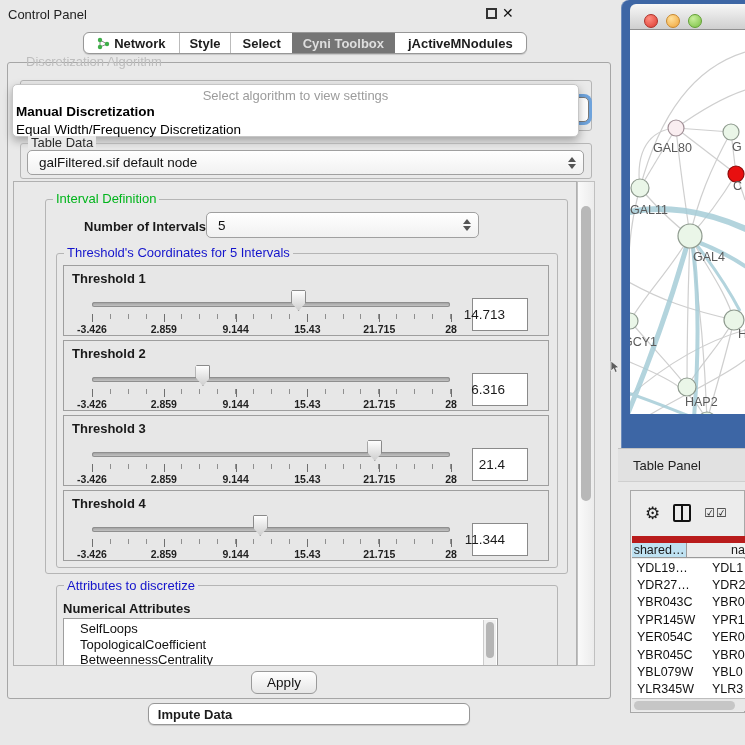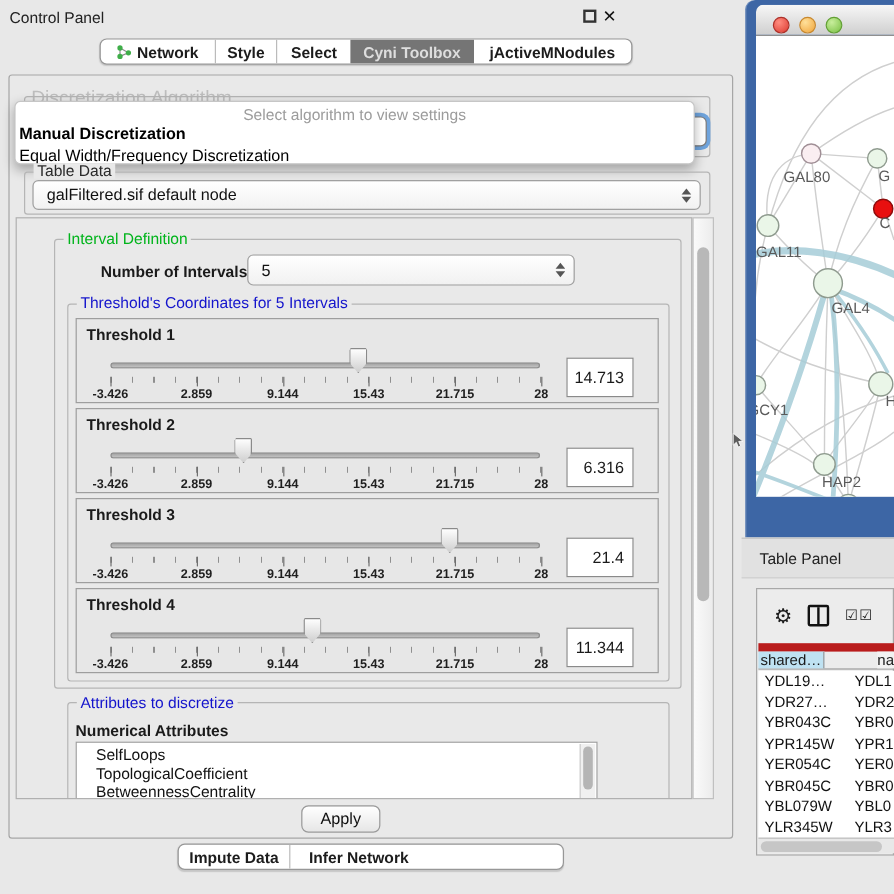--- a/index.html
+++ b/index.html
@@ -35,21 +35,21 @@
   #bottom-tabs .seg:nth-child(1){width:92px;}
   #bottom-tabs .seg:nth-child(2){width:115px;}
   #bottom-tabs .seg:nth-child(3){width:115px;}
 
   #content-panel{left:7px;top:62px;width:604px;height:637px;border:1px solid #a6a6a6;border-radius:3px;background:#e9e9e9;}
 
   .groupbox{border:1px solid #b5b5b5;border-radius:3px;}
   .grouptitle{position:absolute;background:#e9e9e9;padding:0 3px;font-size:13px;line-height:13px;}
 
   
-  #disc-label{left:26px;top:74px;color:#bdbdbd;font-size:16px;}
+  #disc-label{left:26px;top:54px;color:#bdbdbd;font-size:13px;}
   #disc-box{left:20px;top:80px;width:572px;height:51px;}
   #disc-combo{left:26px;top:97px;width:563px;height:25px;background:#fff;border:1px solid #7a7a7a;border-radius:5px;
     box-shadow:0 0 0 3px var(--focus);}
 
   
   #algo-popup{left:12px;top:84px;width:567px;height:53px;background:#fff;border:1px solid #c6c6c6;border-radius:5px;
     box-shadow:0 4px 10px rgba(0,0,0,.3);}
   #algo-prompt{display:block;text-align:center;color:#9c9c9c;font-size:13px;padding-top:3px;}
   .algo-item{font-size:13.5px;color:#000;padding:1px 3px;line-height:16px;}
   .algo-item.bold{font-weight:bold;}
@@ -83,21 +83,21 @@
   .track{position:absolute;left:28px;top:36px;width:358px;height:5px;border-radius:3px;
     background:linear-gradient(#9a9a9a,#cccccc);box-shadow:inset 0 0 0 1px #8f8f8f;}
   .thumb{position:absolute;top:24px;width:15px;height:21px;background:linear-gradient(#fefefe,#cfcfcf);
     border:1px solid #8a8a8a;clip-path:polygon(8% 0,92% 0,100% 10%,100% 58%,50% 100%,0 58%,0 10%);}
   .tickzone{position:absolute;left:28px;top:48px;width:359px;height:22px;}
   .minors{position:absolute;left:0;top:0;width:359px;height:5px;
     background:repeating-linear-gradient(to right,#8f8f8f 0 1px,transparent 1px 17.9px);}
   .maj{position:absolute;top:0;width:1px;height:8px;background:#6f6f6f;}
   .tlab{position:absolute;top:9px;transform:translateX(-50%);font-size:10.5px;font-weight:600;color:#1f1f1f;white-space:nowrap;}
   .valbox{position:absolute;left:408px;top:32px;width:56px;height:33px;background:#fff;border:1px solid #8a8a8a;
-    font-size:13.5px;display:flex;align-items:center;justify-content:flex-end;padding-right:7px;}
+    font-size:13.5px;display:flex;align-items:center;justify-content:flex-end;padding-right:22px;}
 
   
   #attr-box{left:42px;top:403px;width:502px;height:300px;}
   #attr-title{left:50px;top:397px;color:var(--group-blue);}
   #attr-sub{left:49px;top:419px;font-weight:bold;}
   #attr-list{left:49px;top:436px;width:435px;height:300px;background:#fff;border:1px solid #9e9e9e;padding:2px 0 0 16px;}
   .attr-item{font-size:13px;line-height:15.5px;color:#111;}
   #attr-scroll{position:absolute;right:1px;top:1px;width:13px;height:120px;background:#f0f0f0;border-left:1px solid #ccc;}
   #attr-scroll i{position:absolute;left:2px;top:2px;width:8px;height:36px;background:#b5b5b5;border-radius:4px;display:block;}
 
@@ -310,23 +310,20 @@
 </div>
 <div class="abs" id="vscroll">
     <i class="thumb-v"></i>
   </div>
 
 <div class="abs" id="apply-btn">Apply</div>
 
 <div class="abs segmented" id="bottom-tabs">
   <div class="seg">
       <span>Impute Data</span>
-    </div>
-  <div class="seg">
-      <span>Infer Network</span>
     </div>
 </div>
 
 <div class="abs" id="net-window"></div>
 <div class="abs" id="net-titlebar">
   <i class="tl" id="tl-red"></i>
   <i class="tl" id="tl-yellow"></i>
   <i class="tl" id="tl-green"></i>
 </div>
 <div class="abs" id="net-canvas">

